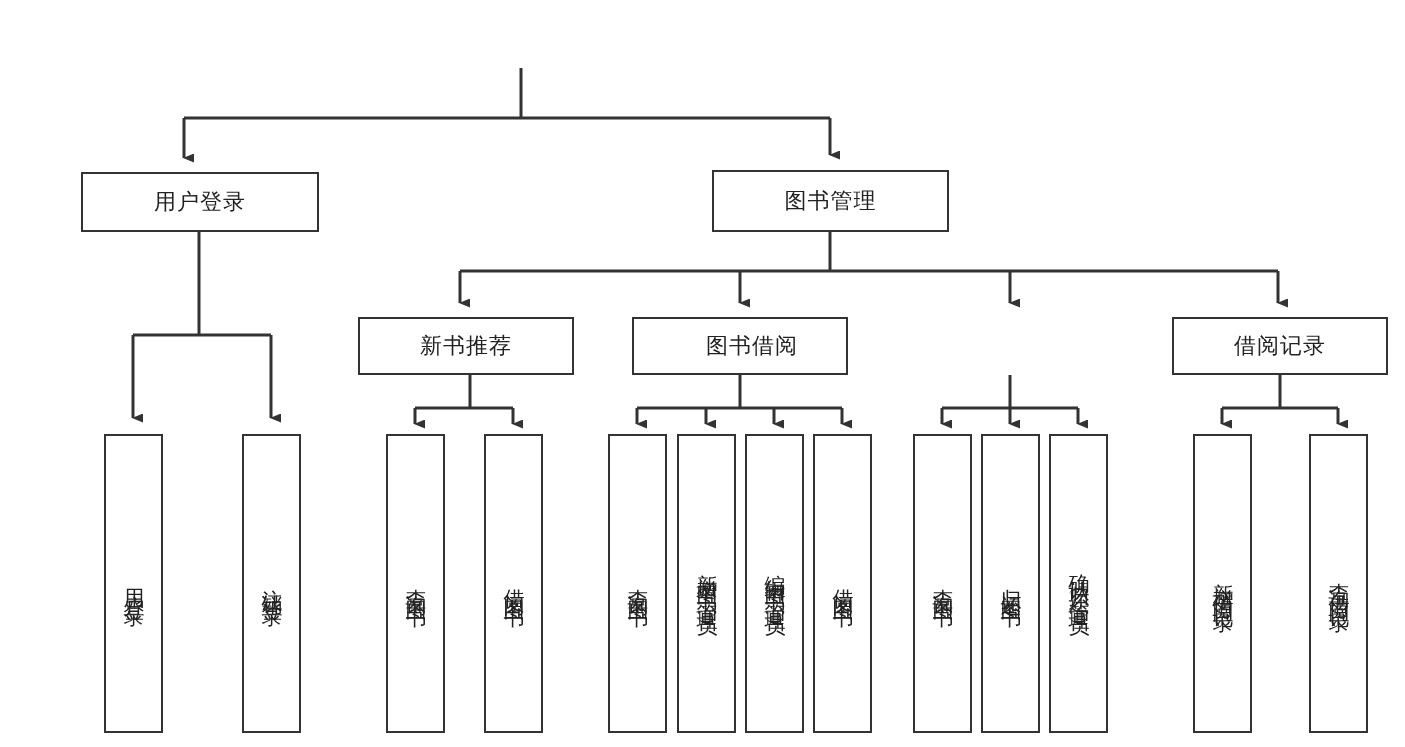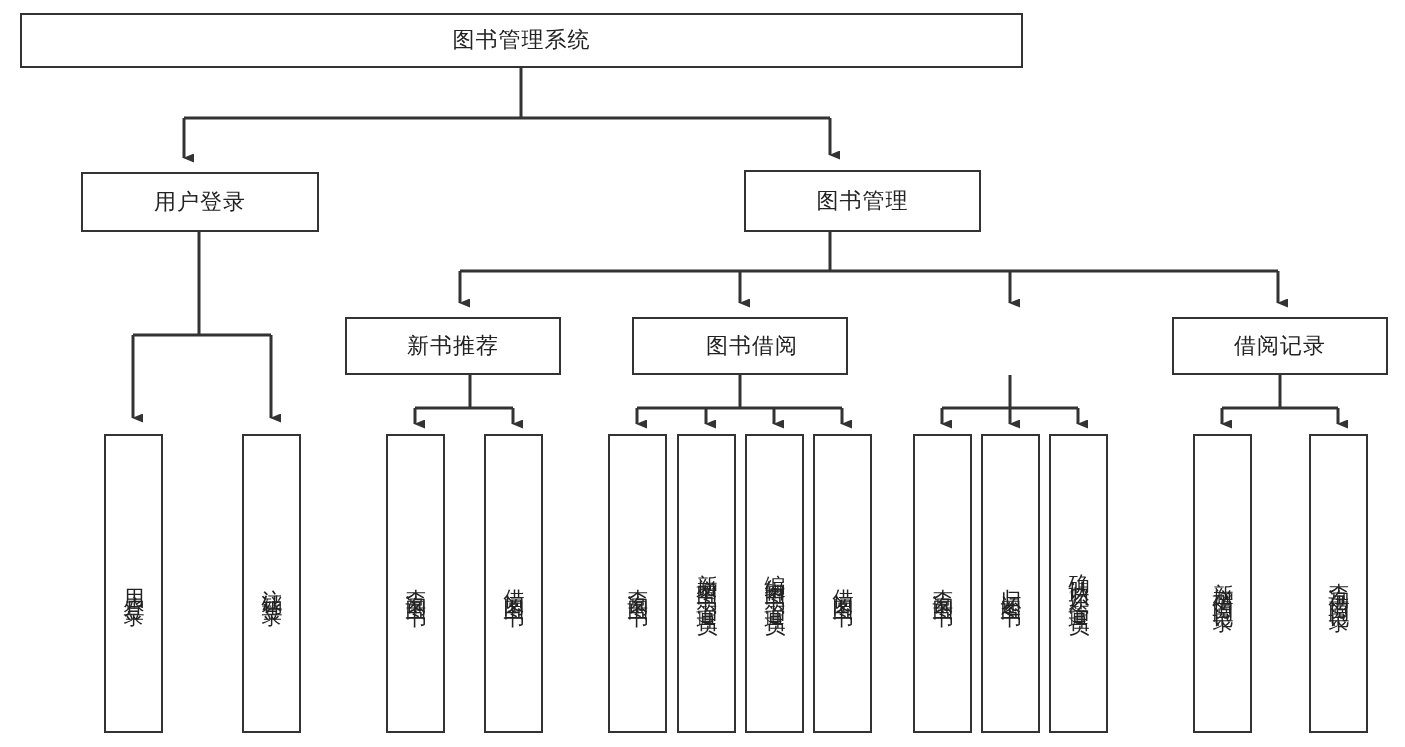--- a/index.html
+++ b/index.html
@@ -119,32 +119,29 @@
       <path d="M1010,408 L1010,424" marker-end="url(#arrowhead)"></path>
       <path d="M1078,408 L1078,424" marker-end="url(#arrowhead)"></path>
 
       <path d="M1280,375 L1280,408"></path>
       <path d="M1222,408 L1338,408"></path>
       <path d="M1222,408 L1222,424" marker-end="url(#arrowhead)"></path>
       <path d="M1338,408 L1338,424" marker-end="url(#arrowhead)"></path>
     </g>
   </svg>
 
-  <div class="node-box" style="left:20px; top:13px; width:1003px; height:55px;">
-    <span class="node-label">图书管理系统</span>
-  </div>
 
   <div class="node-box" style="left:81px; top:172px; width:238px; height:60px;">
     <span class="node-label">用户登录</span>
   </div>
-  <div class="node-box" style="left:744px; top:170px; width:237px; height:62px;">
+  <div class="node-box" style="left:712px; top:170px; width:237px; height:62px;">
     <span class="node-label">图书管理</span>
   </div>
 
-  <div class="node-box" style="left:345px; top:317px; width:216px; height:58px;">
+  <div class="node-box" style="left:358px; top:317px; width:216px; height:58px;">
     <span class="node-label">新书推荐</span>
   </div>
   <div class="node-box" style="left:632px; top:317px; width:216px; height:58px;padding-left:24px;">
     <span class="node-label">图书借阅</span>
   </div>
   <div class="node-box" style="left:1172px; top:317px; width:216px; height:58px;">
     <span class="node-label">借阅记录</span>
   </div>
 
   <div class="node-box vertical" style="left:104px; top:434px; width:59px; height:299px;">

